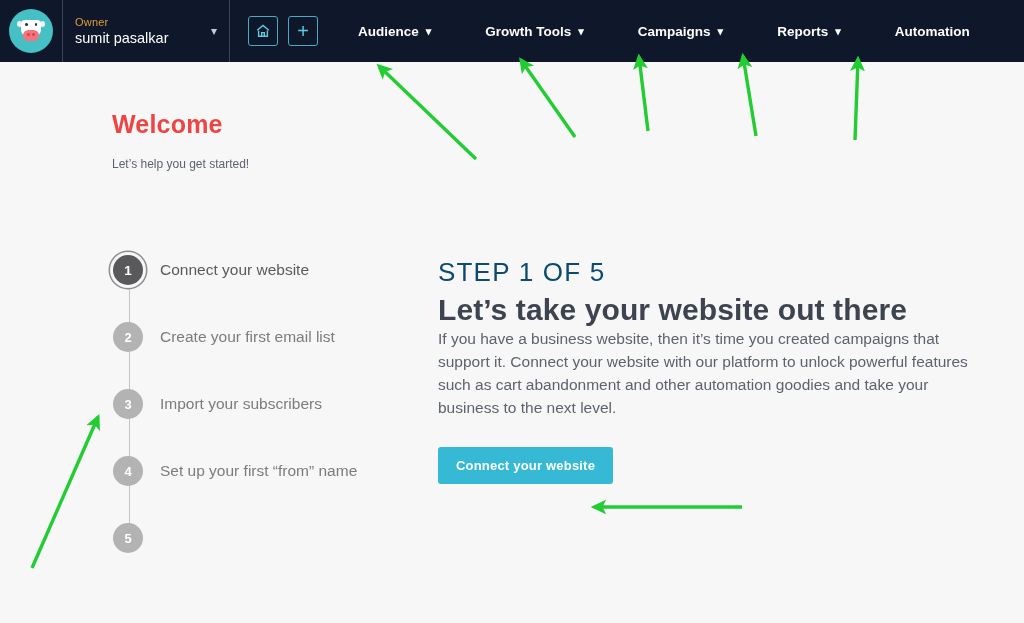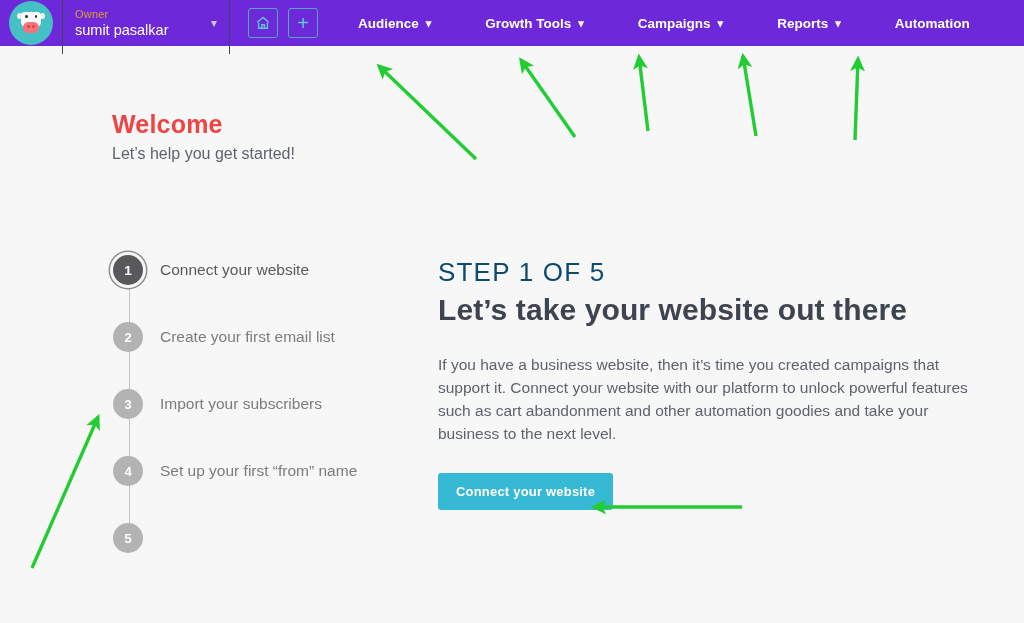--- a/index.html
+++ b/index.html
@@ -7,22 +7,22 @@
     width: 1024px; height: 623px;
     font-family: "Liberation Sans", sans-serif;
     background: #f7f7f7;
     overflow: hidden;
   }
   #root { position: relative; width: 1024px; height: 623px; background: #f7f7f7; }
 
   
   .topbar {
     position: absolute; top: 0; left: 0;
-    width: 1024px; height: 46px;
-    background: #6d28d9;
+    width: 1024px; height: 62px;
+    background: #0f172a;
     display: flex; align-items: center;
   }
   .avatar-wrap {
     width: 62px; height: 62px;
     display: flex; align-items: center; justify-content: center;
     flex: 0 0 62px;
   }
   .avatar {
     width: 44px; height: 44px; border-radius: 50%;
     background: #45c0c4;
@@ -88,22 +88,22 @@
   }
   .nav-item:last-child { margin-right: 0; }
   .nav-caret { font-size: 11px; color: #ffffff; line-height: 1; }
 
   
   .welcome-title {
     position: absolute; left: 112px; top: 110px;
     font-size: 25px; font-weight: bold; color: #ef4444; letter-spacing: .2px;
   }
   .welcome-sub {
-    position: absolute; left: 112px; top: 145px;
-    font-size: 16px; color: #5d636d;
+    position: absolute; left: 112px; top: 157px;
+    font-size: 12px; color: #5d636d;
   }
 
   
   .steps { position: absolute; left: 113px; top: 252px; width: 300px; }
   .step-row {
     position: relative; display: flex; align-items: center;
     height: 36px; margin-bottom: 31px;
   }
   .step-row:last-child { margin-bottom: 0; }
   .step-line {
@@ -130,21 +130,21 @@
   
   .panel { position: absolute; left: 438px; top: 255px; width: 560px; }
   .panel-eyebrow {
     font-size: 26px; color: #0c4a6e; letter-spacing: 1.2px; line-height: 34px;
   }
   .panel-title {
     margin-top: 4px;
     font-size: 30px; font-weight: bold; color: #3d4450; letter-spacing: .1px;
   }
   .panel-body {
-    margin-top: 26px; width: 552px;
+    width: 552px;
     font-size: 15.5px; line-height: 23px; color: #5d636d;
   }
   .cta-btn {
     margin-top: 28px; display: inline-block;
     background: #35b9d4; color: #ffffff;
     font-size: 13px; font-weight: bold;
     padding: 11px 18px; border: none; border-radius: 3px; cursor: pointer;
     letter-spacing: .2px;
   }
 

